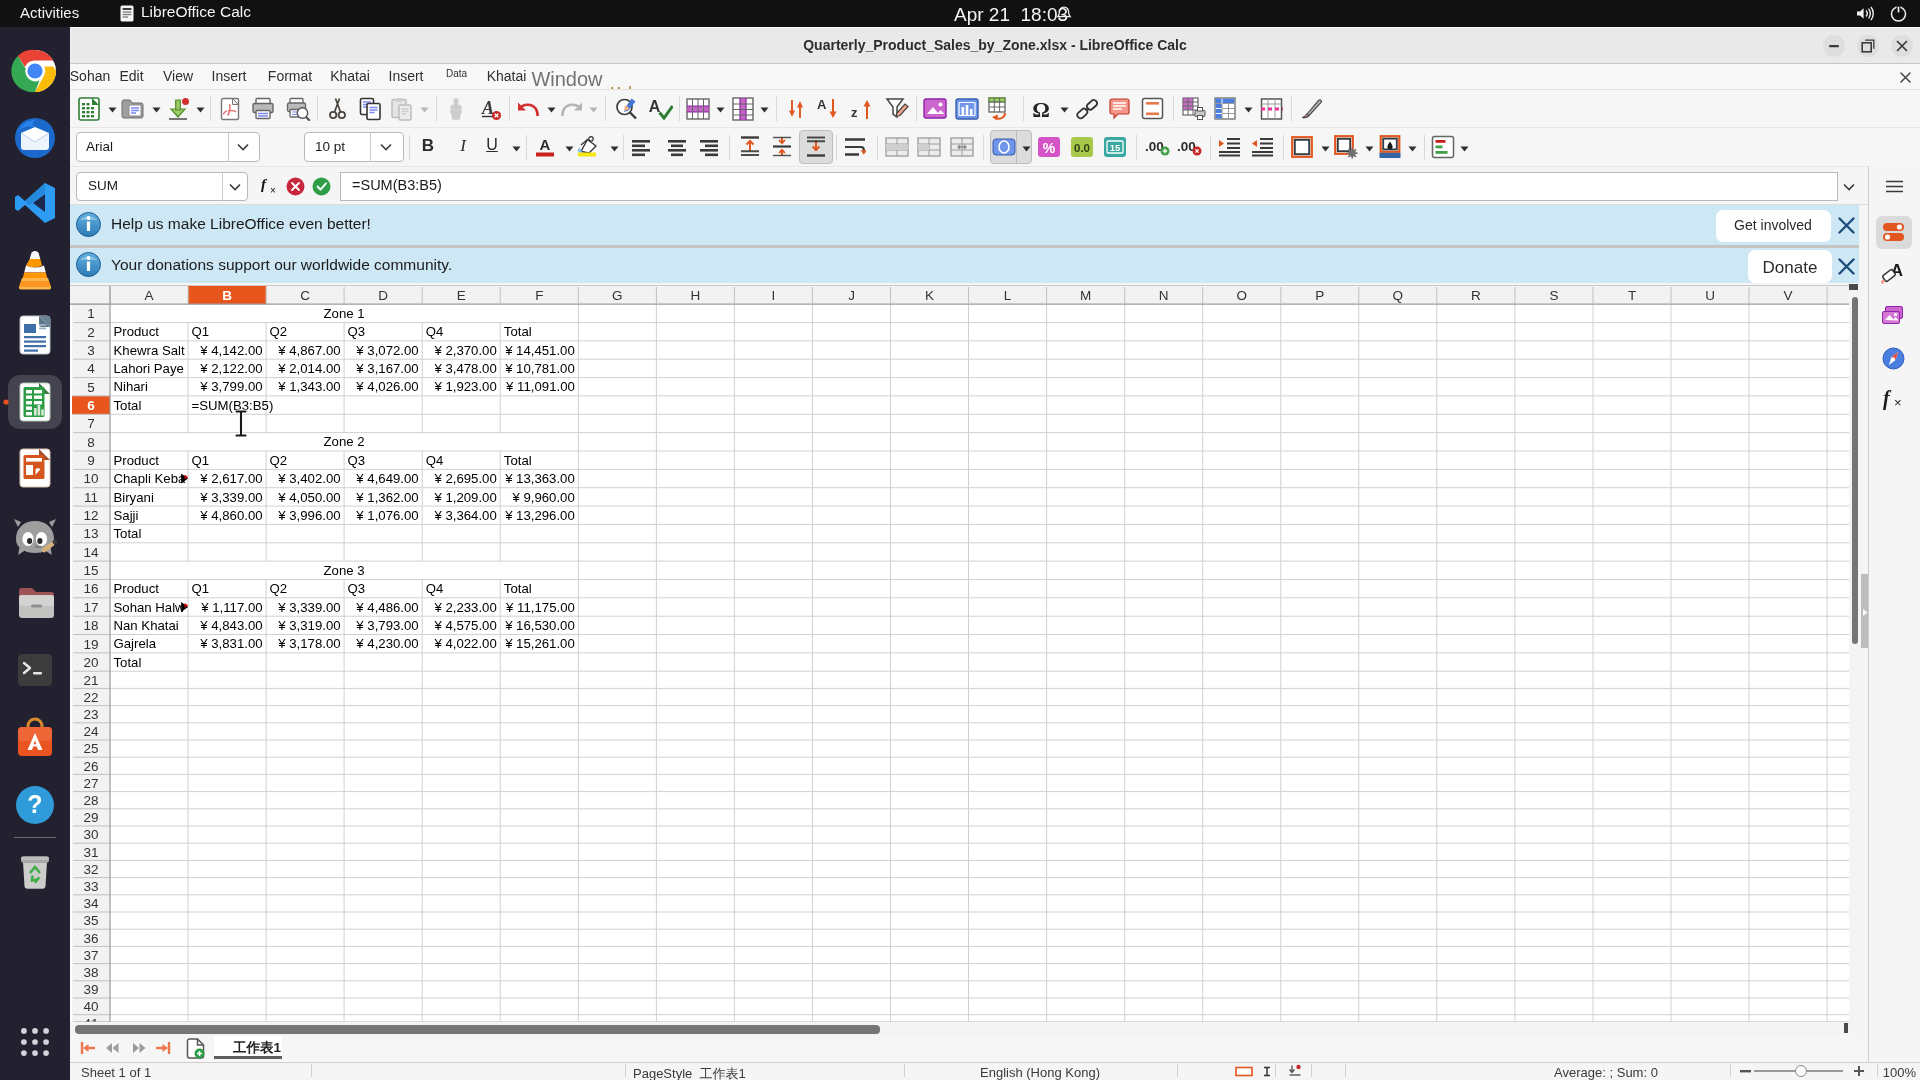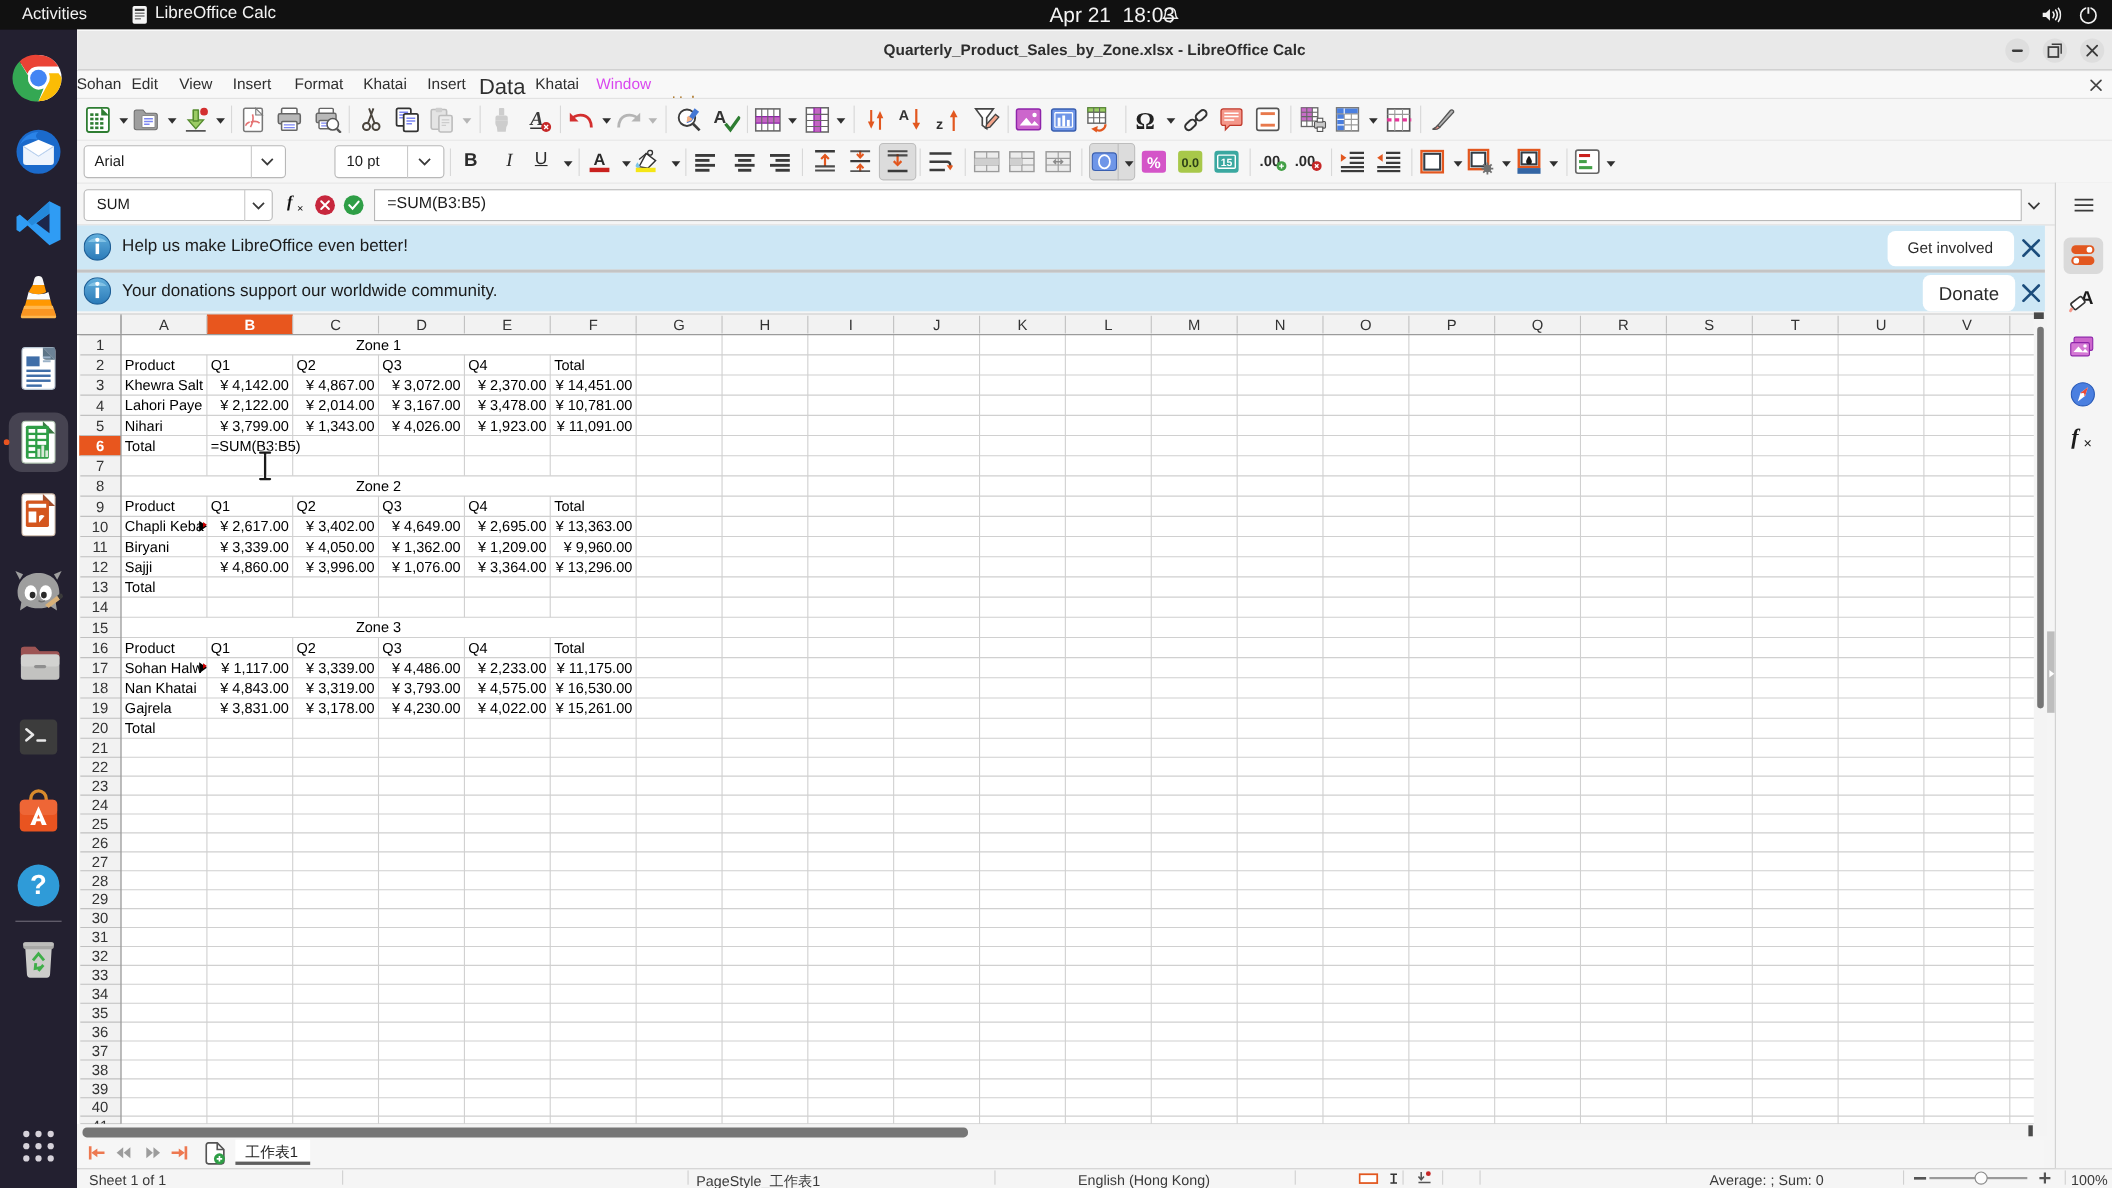--- a/index.html
+++ b/index.html
@@ -185,23 +185,23 @@
     <path d="M2.5 2.5 11.5 11.5 M11.5 2.5 2.5 11.5" stroke="#3b3b3b" stroke-width="1.7" stroke-linecap="round"></path>
   </svg>
 <div class="abs" style="left:70px;top:65px;width:1850px;height:24px;background:#f8f8f8"></div>
 <div class="txt" style="left:90px;top:68px;transform:translateX(-50%);font-size:14px;color:#2f2f2f">Sohan</div>
 <div class="txt" style="left:131.5px;top:68px;transform:translateX(-50%);font-size:14px;color:#2f2f2f">Edit</div>
 <div class="txt" style="left:178px;top:68px;transform:translateX(-50%);font-size:14px;color:#2f2f2f">View</div>
 <div class="txt" style="left:229px;top:68px;transform:translateX(-50%);font-size:14px;color:#2f2f2f">Insert</div>
 <div class="txt" style="left:290px;top:68px;transform:translateX(-50%);font-size:14px;color:#2f2f2f">Format</div>
 <div class="txt" style="left:350px;top:68px;transform:translateX(-50%);font-size:14px;color:#2f2f2f">Khatai</div>
 <div class="txt" style="left:406px;top:68px;transform:translateX(-50%);font-size:14px;color:#2f2f2f">Insert</div>
-<div class="txt" style="left:456.5px;top:68px;transform:translateX(-50%);font-size:20px;color:#2f2f2f">Data</div>
+<div class="txt" style="left:456.5px;top:68px;transform:translateX(-50%);font-size:10px;color:#2f2f2f">Data</div>
 <div class="txt" style="left:506.5px;top:68px;transform:translateX(-50%);font-size:14px;color:#2f2f2f">Khatai</div>
-<div class="txt" style="left:567px;top:68px;transform:translateX(-50%);font-size:14px;color:#d946ef">Window</div>
+<div class="txt" style="left:567px;top:68px;transform:translateX(-50%);font-size:20px;color:#737373">Window</div>
 <div class="txt" style="left:625px;top:84px;transform:translateX(-50%);font-size:14px;color:#a16207">Help</div>
 <svg style="position:absolute;left:1899px;top:71px" width="13" height="13" viewBox="0 0 13 13">
     <path d="M2 2 11 11 M11 2 2 11" stroke="#444" stroke-width="1.5" stroke-linecap="round"></path>
   </svg>
 <div class="abs" style="left:70px;top:89px;width:1850px;height:38px;background:#f6f6f6;border-top:1px solid #e2e2e2"></div>
 <div class="abs" style="left:70px;top:127px;width:1850px;height:39px;background:#f6f6f6;border-top:1px solid #e7e7e7"></div>
 <div class="abs" style="left:70px;top:166px;width:1850px;height:39px;background:#f5f5f5;border-top:1px solid #e7e7e7;border-bottom:1px solid #dcdcdc"></div>
 <div class="sep1" style="left:210.1px;top:96px;height:25px"></div>
 <div class="sep1" style="left:317.4px;top:96px;height:25px"></div>
 <div class="sep1" style="left:436.1px;top:96px;height:25px"></div>
@@ -893,21 +893,21 @@
     <path d="M14 1v12" stroke="#ed7850" stroke-width="2.4"></path>
     <path d="M1 5.8h6.5V3l5.5 4-5.5 4V8.2H1z" fill="#ed7850"></path>
   </svg>
 <svg style="position:absolute;left:186px;top:1038px" width="19" height="21" viewBox="0 0 19 21">
     <path d="M1.5 3a2 2 0 0 1 2-2h8l6 6v11a2 2 0 0 1-2 2h-12a2 2 0 0 1-2-2z" fill="#fff" stroke="#555" stroke-width="1.5"></path>
     <path d="M11.5 1v6h6" fill="none" stroke="#555" stroke-width="1.5"></path>
     <circle cx="13.5" cy="15.5" r="5" fill="#2e9e46"></circle>
     <path d="M13.5 13v5M11 15.5h5" stroke="#fff" stroke-width="1.5"></path>
   </svg>
 <div class="abs" style="left:213.5px;top:1035.7px;width:68px;height:22.8px;background:#fff"></div>
-<div class="txt" style="left:247px;top:1039px;transform:translateX(-50%);font-size:13.5px;font-weight:400;color:#222">工作表1</div>
+<div class="txt" style="left:257px;top:1039px;transform:translateX(-50%);font-size:13.5px;font-weight:700;color:#222">工作表1</div>
 <div class="abs" style="left:213.5px;top:1055.5px;width:68px;height:3.2px;background:#5f5f5f"></div>
 <div class="abs" style="left:70px;top:1061.7px;width:1850px;height:18.3px;background:#f5f5f5;border-top:1px solid #cfcfcf"></div>
 <div class="txt" style="left:81px;top:1064.5px;font-size:13px;color:#3a3a3a">Sheet 1 of 1</div>
 <div class="txt" style="left:633px;top:1064.5px;font-size:13px;color:#3a3a3a">PageStyle_工作表1</div>
 <div class="txt" style="left:1040px;top:1064.5px;transform:translateX(-50%);font-size:13px;color:#3a3a3a">English (Hong Kong)</div>
 <div class="sep1" style="left:311px;top:1064px;height:13px;background:#d0d0d0"></div>
 <div class="sep1" style="left:625px;top:1064px;height:13px;background:#d0d0d0"></div>
 <div class="sep1" style="left:903.5px;top:1064px;height:13px;background:#d0d0d0"></div>
 <div class="sep1" style="left:1176.6px;top:1064px;height:13px;background:#d0d0d0"></div>
 <div class="sep1" style="left:1275px;top:1064px;height:13px;background:#d0d0d0"></div>

